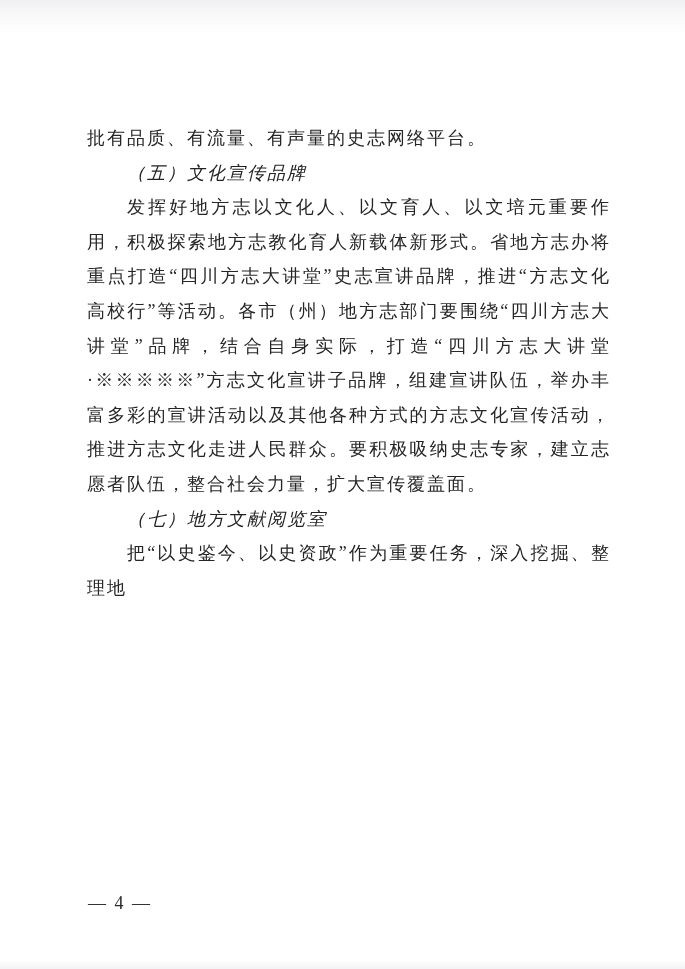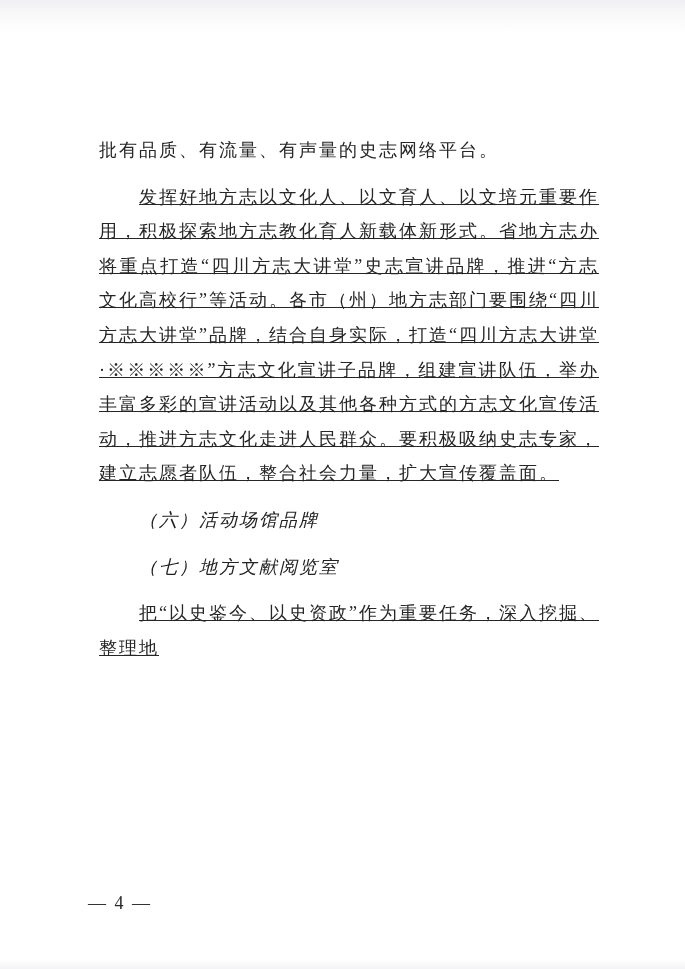--- a/index.html
+++ b/index.html
@@ -34,26 +34,25 @@
     left: 87px;
     top: 121px;
     width: 524px;
     color: #262626;
     font-size: 18px;
     line-height: 34.6px;
     letter-spacing: 2px;
     text-align: justify;
   }
   .text-block p {
-    margin: 12px;
+    margin: 0;
     padding: 0;
   }
   p.para {
     text-indent: 40px;
-    text-decoration: underline;
   }
   p.para-continue {
     text-indent: 0;
   }
   p.sec-heading {
     text-indent: 40px;
     font-style: italic;       
     font-weight: 500;
     color: #222222;
   }
@@ -66,21 +65,21 @@
     letter-spacing: 2px;
   }
 </style>
 </head>
 <body>
 
 <div class="edge-top"></div>
 
 <div class="text-block">
   <p class="para-continue">批有品质、有流量、有声量的史志网络平台。</p>
+  <p class="sec-heading">（五）文化宣传品牌</p>
   <p class="para">发挥好地方志以文化人、以文育人、以文培元重要作用，积极探索地方志教化育人新载体新形式。省地方志办将重点打造“四川方志大讲堂”史志宣讲品牌，推进“方志文化高校行”等活动。各市（州）地方志部门要围绕“四川方志大讲堂”品牌，结合自身实际，打造“四川方志大讲堂·※※※※※”方志文化宣讲子品牌，组建宣讲队伍，举办丰富多彩的宣讲活动以及其他各种方式的方志文化宣传活动，推进方志文化走进人民群众。要积极吸纳史志专家，建立志愿者队伍，整合社会力量，扩大宣传覆盖面。</p>
-  <p class="sec-heading">（六）活动场馆品牌</p>
   <p class="sec-heading">（七）地方文献阅览室</p>
   <p class="para">把“以史鉴今、以史资政”作为重要任务，深入挖掘、整理地</p>
 </div>
 
 <div class="page-footer">— 4 —</div>
 
 <div class="edge-bottom"></div>
 
 </body></html>

